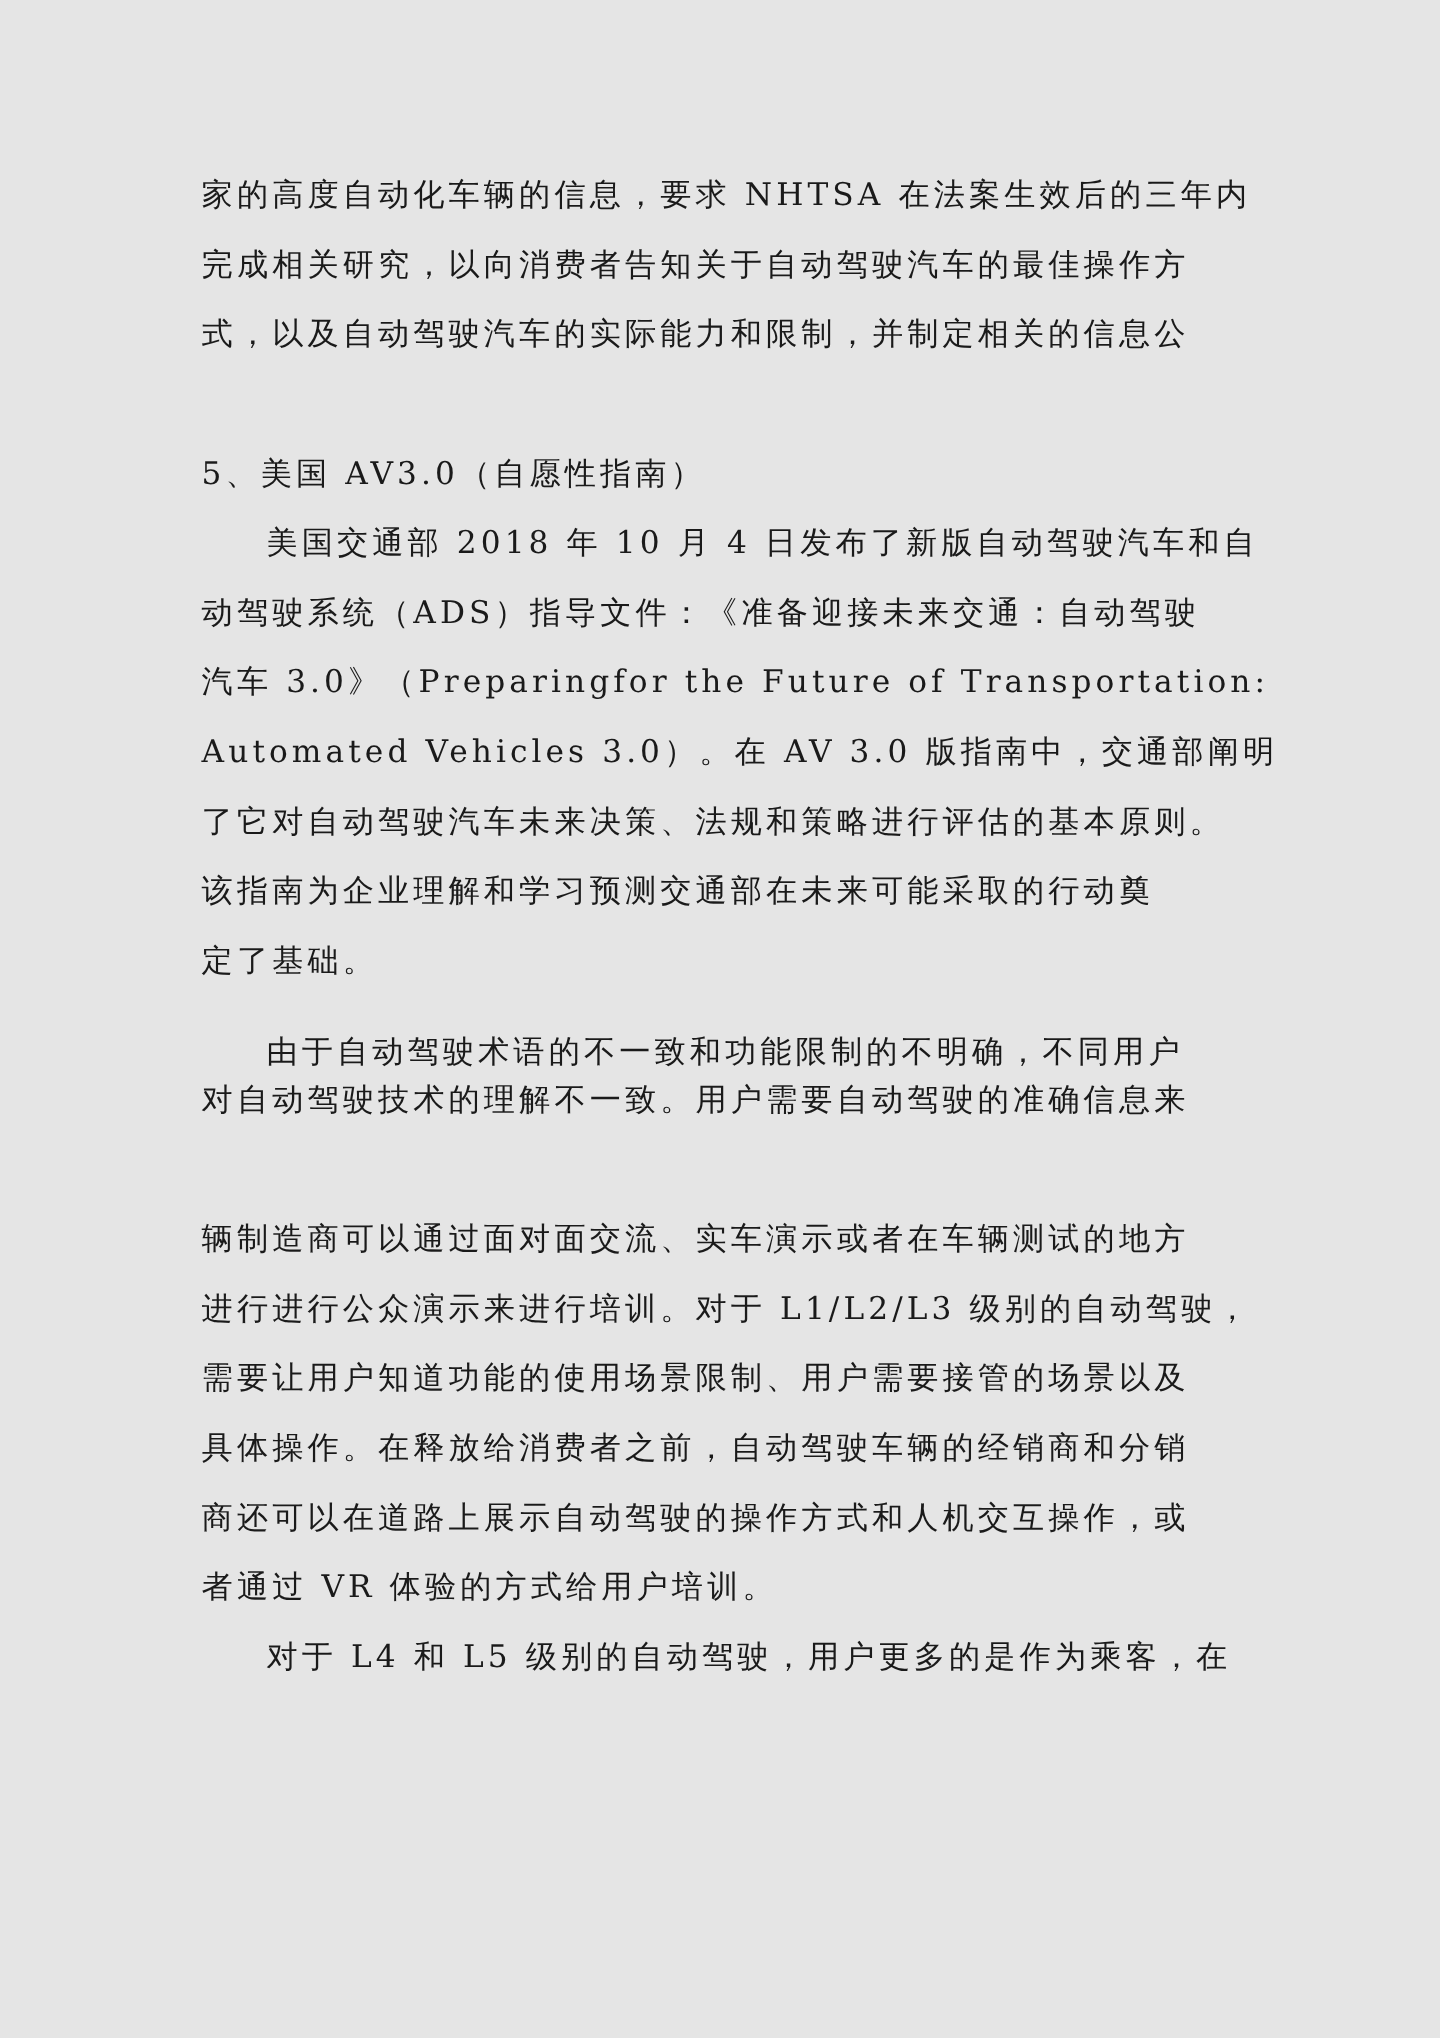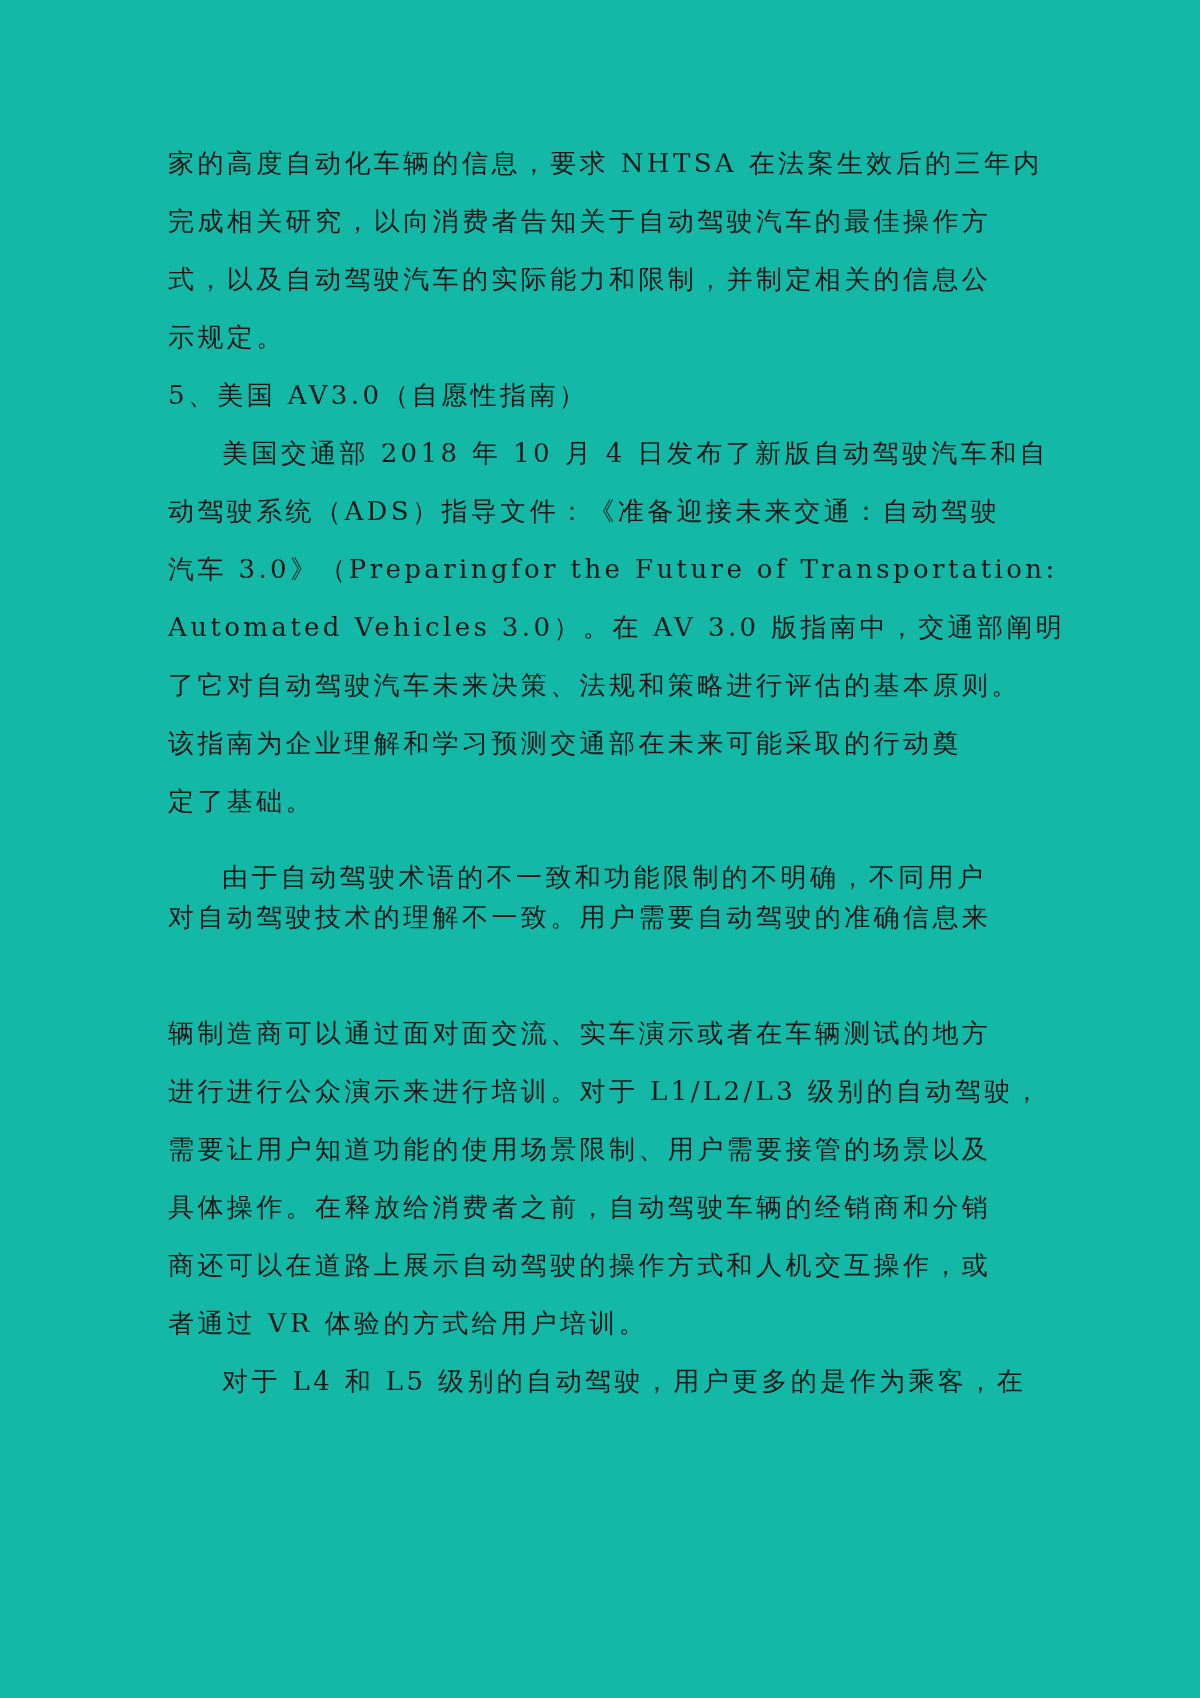--- a/index.html
+++ b/index.html
@@ -14,21 +14,21 @@
     overflow: hidden;
     font-family: "DejaVu Serif", "Liberation Serif", serif;
     color: #1a1a1a;
   }
   .page {
     position: absolute;
     left: 0;
     top: 0;
     width: 1200px;
     height: 1698px;
-    background: #14b8a6;
+    background: #e5e5e5;
   }
   .line {
     position: absolute;
     left: 168px;
     width: 790px;
     height: 40px;
     font-size: 26px;
     line-height: 40px;
     letter-spacing: 3.4px;
     white-space: nowrap;
@@ -38,21 +38,20 @@
     left: 222px;
   }
 </style>
 </head>
 <body>
 
 <div class="page">
   <div class="line" style="top:143px">家的高度自动化车辆的信息，要求 NHTSA 在法案生效后的三年内</div>
   <div class="line" style="top:201px">完成相关研究，以向消费者告知关于自动驾驶汽车的最佳操作方</div>
   <div class="line" style="top:259px">式，以及自动驾驶汽车的实际能力和限制，并制定相关的信息公</div>
-  <div class="line" style="top:317px">示规定。</div>
   <div class="line" style="top:375px">5、美国 AV3.0（自愿性指南）</div>
   <div class="line indent" style="top:433px">美国交通部 2018 年 10 月 4 日发布了新版自动驾驶汽车和自</div>
   <div class="line" style="top:491px">动驾驶系统（ADS）指导文件：《准备迎接未来交通：自动驾驶</div>
   <div class="line" style="top:549px">汽车 3.0》（Preparingfor the Future of Transportation:</div>
   <div class="line" style="top:607px">Automated Vehicles 3.0）。在 AV 3.0 版指南中，交通部阐明</div>
   <div class="line" style="top:665px">了它对自动驾驶汽车未来决策、法规和策略进行评估的基本原则。</div>
   <div class="line" style="top:781px">定了基础。</div>
   <div class="line" style="top:723px">该指南为企业理解和学习预测交通部在未来可能采取的行动奠</div>
   <div class="line indent" style="top:857px">由于自动驾驶术语的不一致和功能限制的不明确，不同用户</div>
   <div class="line" style="top:897px">对自动驾驶技术的理解不一致。用户需要自动驾驶的准确信息来</div>

